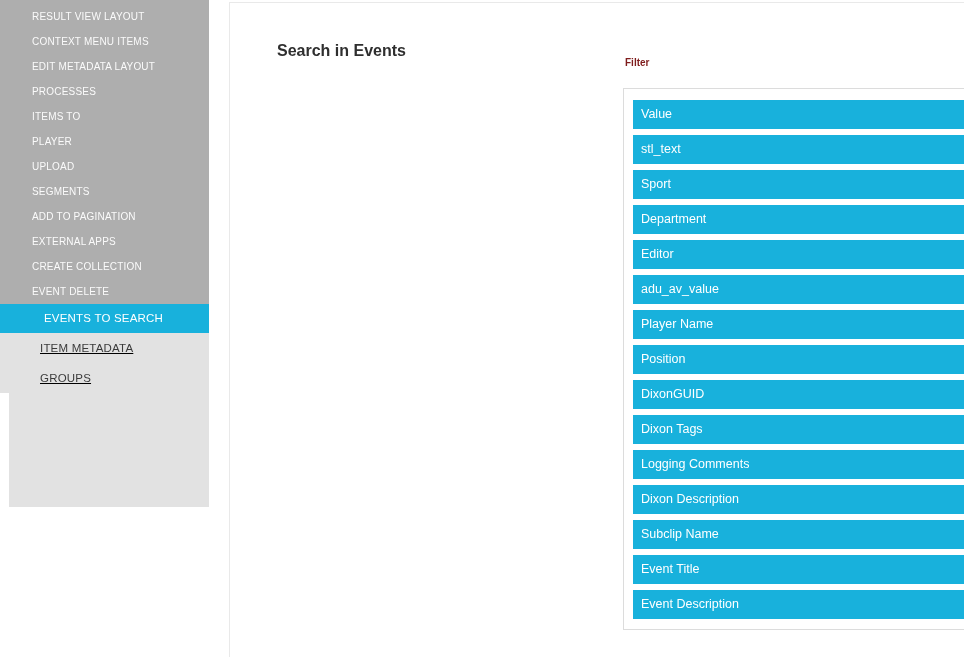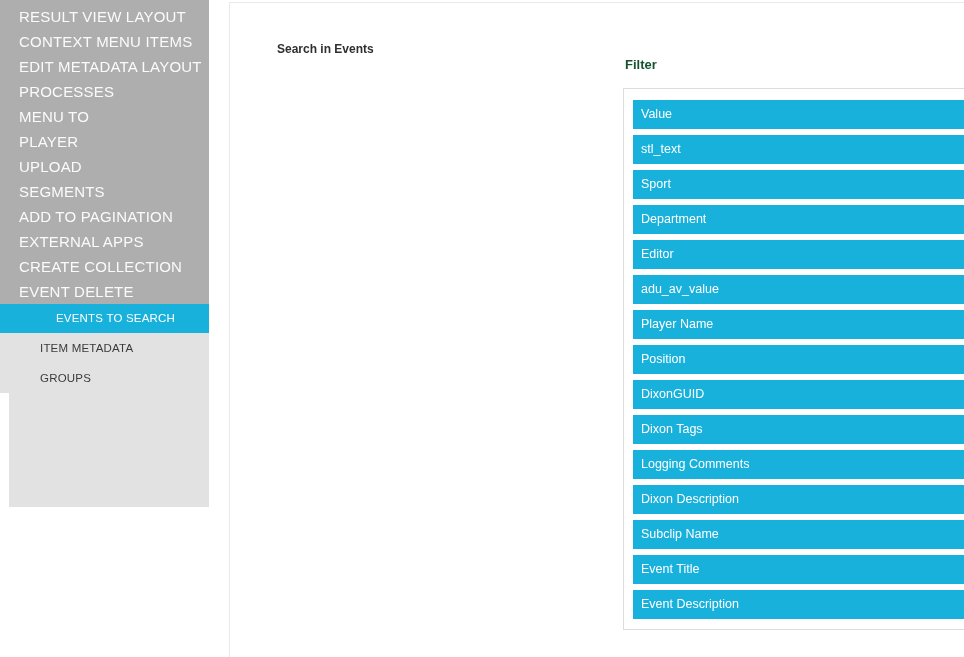--- a/index.html
+++ b/index.html
@@ -17,35 +17,35 @@
   
   .sidebar {
     position: absolute; left: 0; top: 0;
     width: 209px; height: 657px;
     background: #ffffff;
   }
   .sec-top { background: var(--gray); padding-top: 4px; }
   .sec-bottom { background: var(--gray); }
   .nav-item {
     height: 25px; line-height: 25px;
-    padding-left: 19px;
-    font-size: 15px; letter-spacing: 0.2px;
+    padding-left: 32px;
+    font-size: 10px; letter-spacing: 0.2px;
     color: #fbfbfb;
     white-space: nowrap; overflow: hidden;
     cursor: pointer;
   }
   .nav-active {
     height: 29px; line-height: 29px;
-    padding-left: 56px;
+    padding-left: 44px;
     background: var(--accent);
     color: #ffffff;
     font-size: 11.5px; letter-spacing: 0.2px;
     white-space: nowrap; cursor: pointer;
   }
-  .sec-sub { background: var(--lightgray); }
+  .sec-sub { background: var(--lightgray); text-decoration: underline; }
   .nav-sub {
     height: 30px; line-height: 30px;
     padding-left: 40px;
     font-size: 11.5px; letter-spacing: 0.2px;
     color: #3b3b3b;
     white-space: nowrap; cursor: pointer;
   }
   .sidebar-filler {
     margin-left: 9px;
     width: 200px; height: 114px;
@@ -55,25 +55,25 @@
   
   .main-panel {
     position: absolute; left: 229px; top: 2px;
     width: 790px; height: 700px;
     border-left: 1px solid #e9e9e9;
     border-top: 1px solid #e9e9e9;
     background: #ffffff;
   }
   .page-title {
     position: absolute; left: 47px; top: 39px;
-    font-size: 12px; font-weight: 700; color: #2f2f2f;
+    font-size: 16px; font-weight: 700; color: #2f2f2f;
   }
   .filter-label {
     position: absolute; left: 395px; top: 54px;
-    font-size: 13px; font-weight: 700; color: #14532d;
+    font-size: 10px; font-weight: 700; color: #7f1d1d;
   }
   .filter-box {
     position: absolute; left: 393px; top: 85px;
     width: 380px; height: 542px;
     border: 1px solid #dcdcdc;
     background: #ffffff;
     padding: 11px 0 0 9px;
   }
   .filter-btn {
     width: 341px; height: 29px; line-height: 29px;
@@ -88,21 +88,21 @@
 </style>
 </head>
 <body style="--accent: #18b1dc; --gray: #aeaeae; --lightgray: #e2e2e2;">
 
 <div class="sidebar">
   <div class="sec-top">
       <div class="nav-item">RESULT VIEW LAYOUT</div>
       <div class="nav-item">CONTEXT MENU ITEMS</div>
       <div class="nav-item">EDIT METADATA LAYOUT</div>
       <div class="nav-item">PROCESSES</div>
-      <div class="nav-item">MENU TO</div>
+      <div class="nav-item">ITEMS TO</div>
       <div class="nav-item">PLAYER</div>
       <div class="nav-item">UPLOAD</div>
       <div class="nav-item">SEGMENTS</div>
       <div class="nav-item">ADD TO PAGINATION</div>
       <div class="nav-item">EXTERNAL APPS</div>
       <div class="nav-item">CREATE COLLECTION</div>
       <div class="nav-item">EVENT DELETE</div>
     </div>
 
   <div class="nav-active">EVENTS TO SEARCH</div>

